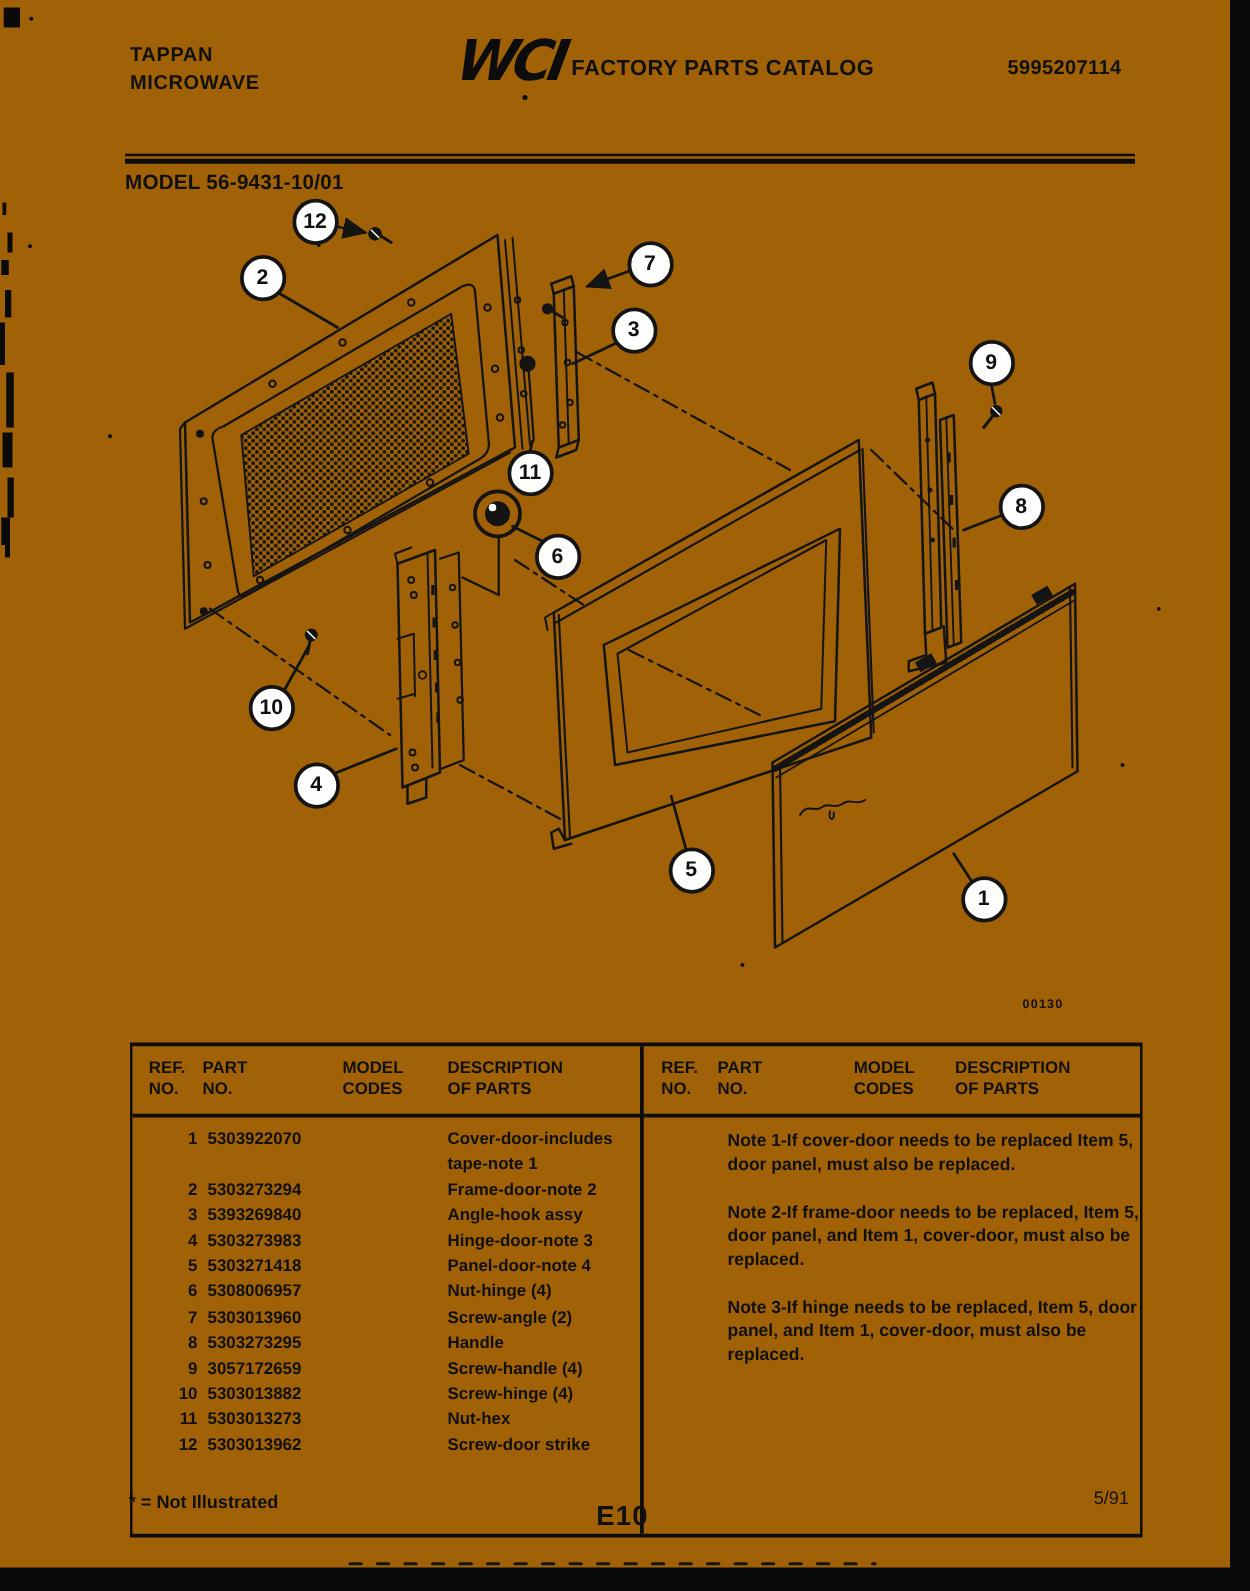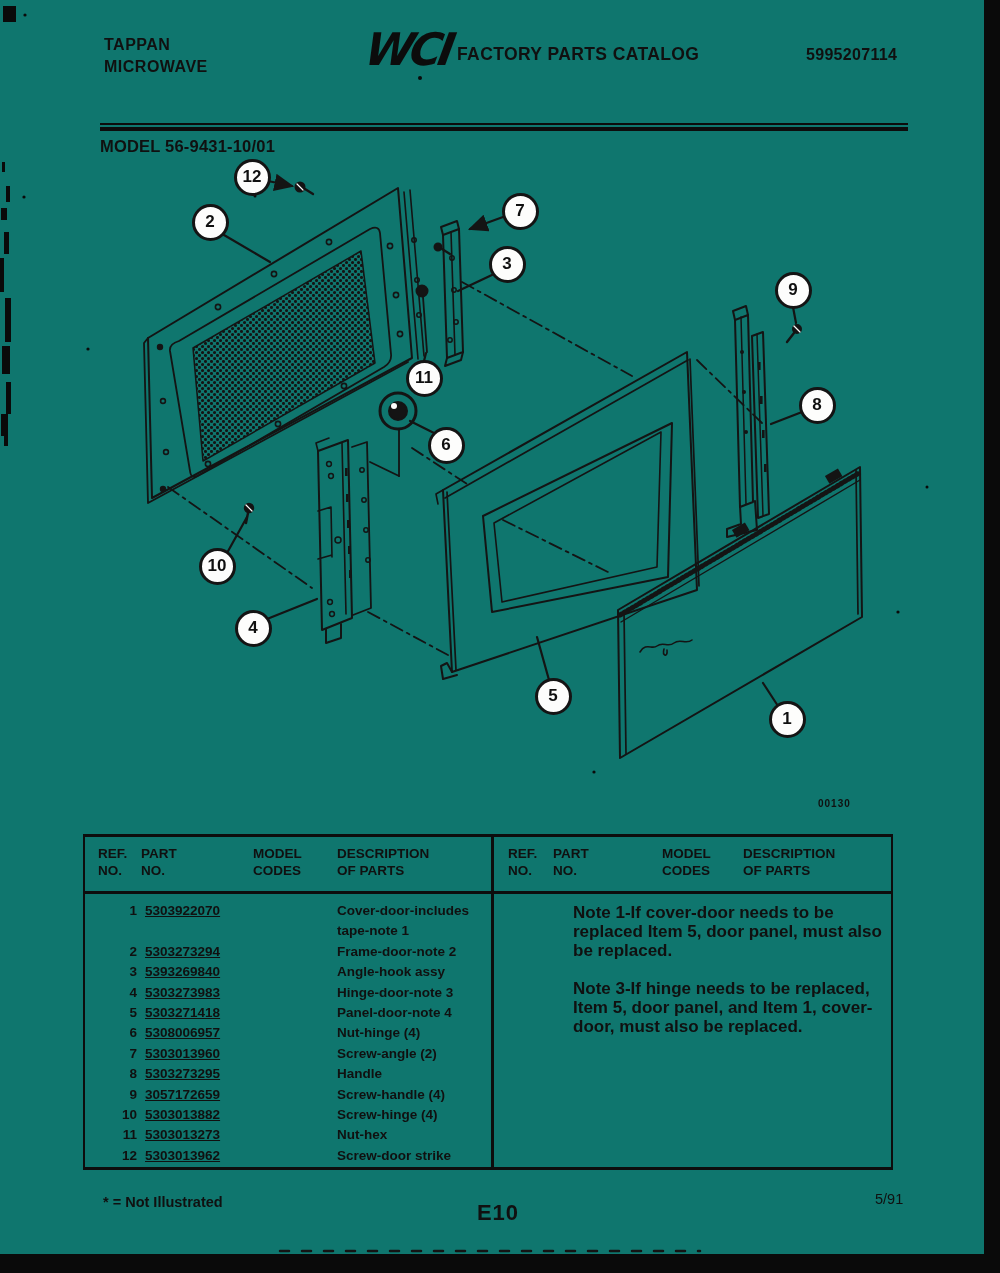--- a/index.html
+++ b/index.html
@@ -1,16 +1,16 @@
 <!DOCTYPE html>
 <html><head>
 <meta charset="utf-8">
 <style>
   html,body{margin:0;padding:0;background:#e8e8e8;}
-  .page{position:relative;width:1000px;height:1273px;background:#0f766e;overflow:hidden;
+  .page{position:relative;width:1000px;height:1273px;background:#a16207;overflow:hidden;
         font-family:"Liberation Sans",sans-serif;color:#101010;}
   .abs{position:absolute;}
   svg.art{position:absolute;left:0;top:0;width:1000px;height:1273px;}
 
   
   .brand{left:104px;top:34px;font-size:16px;line-height:22px;font-weight:bold;letter-spacing:.5px;}
   .logo{left:366px;top:24px;font-family:"DejaVu Sans",sans-serif;font-weight:bold;font-style:italic;
         font-size:44px;letter-spacing:-4px;transform:skewX(-10deg) scaleY(1.02);color:#0c0c0c;}
   .cat-title{left:457px;top:44px;font-size:17.5px;font-weight:bold;letter-spacing:.4px;}
   .doc-num{left:806px;top:46px;font-size:16px;font-weight:bold;letter-spacing:.3px;}
@@ -18,35 +18,35 @@
   .rule2{left:100px;top:127px;width:808px;height:4px;background:#0c0c0c;}
   .model{left:100px;top:137px;font-size:16.5px;font-weight:bold;letter-spacing:.2px;}
 
   
   .callout{position:absolute;width:31px;height:31px;border:3px solid #141414;border-radius:50%;
            background:#fdfdfc;display:flex;align-items:center;justify-content:center;
            font-size:17px;font-weight:bold;}
   .fig-num{left:818px;top:798px;font-size:10px;font-weight:bold;letter-spacing:1px;}
 
   
-  .parts-table{left:83px;top:834px;width:810px;height:336px;border:3px solid #0d0d0d;
+  .parts-table{left:104px;top:834px;width:810px;height:396px;border:3px solid #0d0d0d;
                border-left-width:2px;border-right-width:2px;box-sizing:border-box;}
   .divider{position:absolute;left:406px;top:0;bottom:0;width:3px;background:#0d0d0d;}
   .head-sep{position:absolute;left:0;right:0;top:54px;height:3px;background:#0d0d0d;}
   .th{position:absolute;top:9px;font-size:13.5px;line-height:16.5px;font-weight:bold;white-space:pre-line;}
   .h-ref-l{left:13px;}  .h-part-l{left:56px;}  .h-codes-l{left:168px;} .h-desc-l{left:252px;}
   .h-ref-r{left:423px;} .h-part-r{left:468px;} .h-codes-r{left:577px;} .h-desc-r{left:658px;}
   .rows{position:absolute;left:0;top:64px;width:404px;}
   .t-row{display:flex;font-size:13.5px;line-height:20.4px;font-weight:bold;}
   .c-ref{width:52px;text-align:right;}
-  .c-part{margin-left:8px;width:110px;text-decoration:underline;}
+  .c-part{margin-left:8px;width:110px;}
   .c-codes{width:82px;}
   .c-desc{width:150px;}
   .notes{position:absolute;left:472px;top:66px;width:338px;}
-  .note{font-size:17px;line-height:19px;font-weight:bold;margin:0 0 19px 16px;}
+  .note{font-size:14px;line-height:19px;font-weight:bold;margin:0 0 19px 4px;}
 
   
   .legend{left:103px;top:1194px;font-size:14.5px;font-weight:bold;text-align:right;}
   .page-code{left:93px;top:1200px;width:810px;text-align:center;font-size:22px;font-weight:bold;letter-spacing:1px;}
   .date{left:875px;top:1191px;font-size:14.5px;font-weight:normal;}
 </style>
 </head>
 <body>
 
 <div class="page">
@@ -368,20 +368,21 @@
         </div>
         <div class="t-row">
           <span class="c-ref">12</span>
           <span class="c-part">5303013962</span>
           <span class="c-codes"></span>
           <span class="c-desc">Screw-door strike</span>
         </div>
       </div>
     <div id="notes-list" class="notes">
         <p class="note">Note 1-If cover-door needs to be replaced Item 5, door panel, must also be replaced.</p>
+        <p class="note">Note 2-If frame-door needs to be replaced, Item 5, door panel, and Item 1, cover-door, must also be replaced.</p>
         <p class="note">Note 3-If hinge needs to be replaced, Item 5, door panel, and Item 1, cover-door, must also be replaced.</p>
       </div>
   </div>
 
   <div class="abs legend">* = Not Illustrated</div>
   <div class="abs page-code">E10</div>
   <div class="abs date">5/91</div>
 </div>
 
 </body></html>

